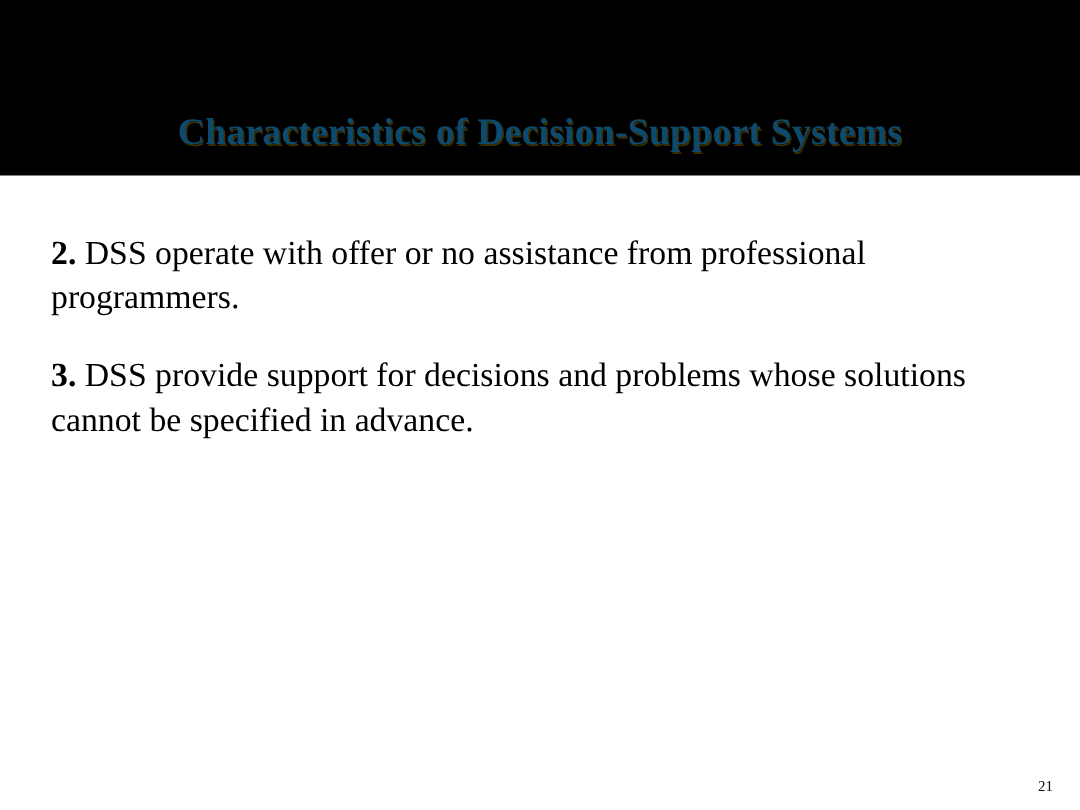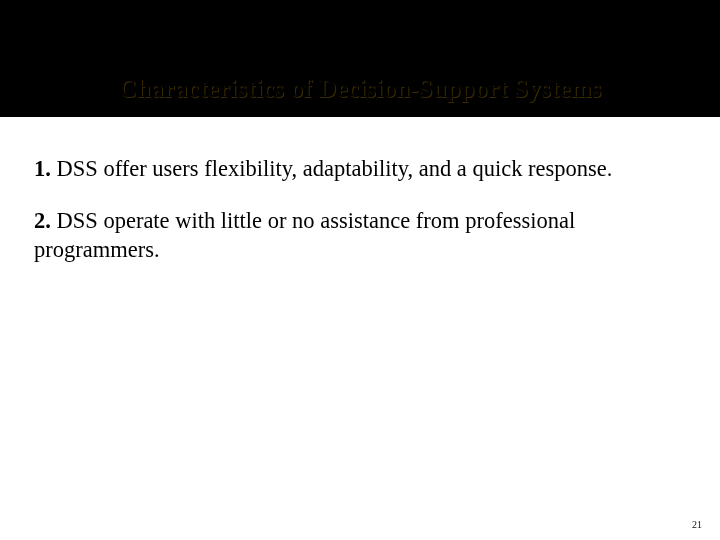--- a/index.html
+++ b/index.html
@@ -32,21 +32,21 @@
     position: absolute;
     left: 0;
     top: 0;
     width: 720px;
     height: 117px;
     display: flex;
     align-items: flex-end;
     justify-content: center;
     padding-bottom: 14px;
     box-sizing: border-box;
-    color: #000000;
+    color: #0c4a6e;
     font-family: "Liberation Serif", serif;
     font-weight: bold;
     font-size: 25px;
     letter-spacing: 0.2px;
     text-shadow: 1px 1px 0 #3a2c00;
   }
   .body-area {
     position: absolute;
     left: 34px;
     top: 131px;
@@ -75,27 +75,27 @@
 </head>
 <body>
 
 <div class="slide">
 
   <div class="title-band"></div>
   <div class="slide-title">Characteristics of Decision-Support Systems</div>
 
   <div class="body-area">
 
+
     <p class="bullet">
-      <span class="num">1.</span><span> DSS offer users flexibility, adaptability, and a quick response.</span>
+      <span class="num">2.</span><span> DSS operate with offer or no assistance from professional programmers.</span>
     </p>
 
     <p class="bullet">
-      <span class="num">2.</span><span> DSS operate with little or no assistance from professional programmers.</span>
+      <span class="num">3.</span><span> DSS provide support for decisions and problems whose solutions cannot be specified in advance.</span>
     </p>
-
 
 
   </div>
 
   <div class="page-number">21</div>
 
 </div>
 
 </body></html>

